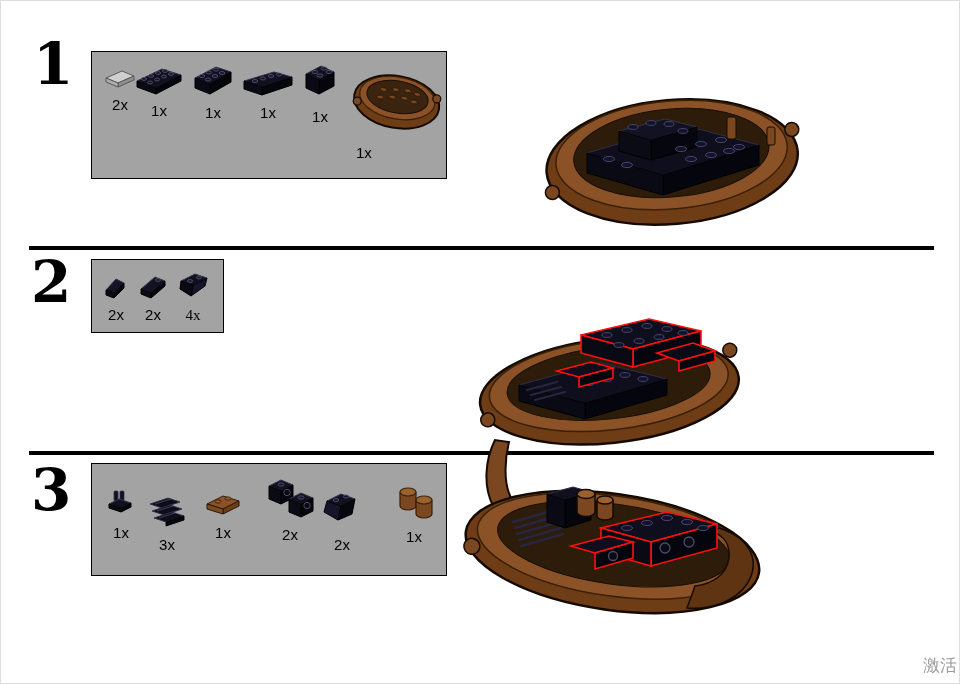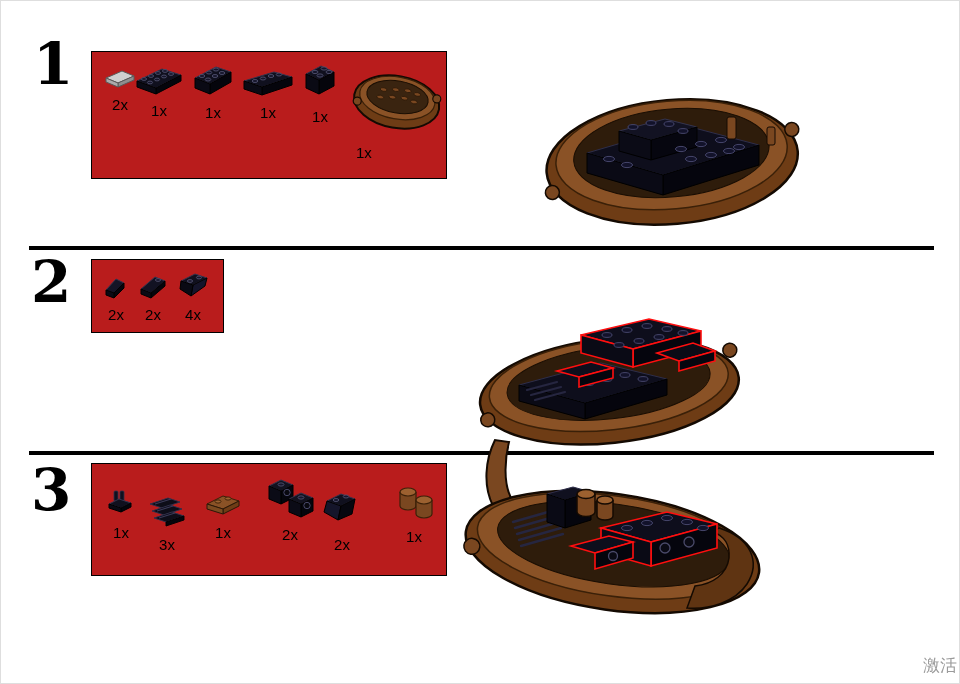--- a/index.html
+++ b/index.html
@@ -16,21 +16,21 @@
   .step-3 { top:455px; height:229px; }
   .divider { position:absolute; left:28px; width:905px; height:4px; background:#000; }
   .divider-1 { top:245px; }
   .divider-2 { top:450px; }
   .step-number {
     position:absolute; color:#000;
     font-family:"DejaVu Serif", serif; font-weight:700;
     font-size:58px; line-height:1.0;
   }
   .parts-box {
-    position:absolute; background:#b91c1c; border:1.5px solid #000;padding-left:8px;
+    position:absolute; background:#a3a3a3; border:1.5px solid #000;padding-left:8px;
   }
   .part { position:absolute; text-align:center; }
   .part.left-count { text-align:left; }
   .part-count {
     display:block; margin-top:3px; font-size:15px; color:#000; line-height:1.1;
   }
   .assembly { position:absolute; }
   .assembly svg { display:block; width:100%; height:100%; }
   .watermark {
     position:absolute; left:922px; top:653px; white-space:nowrap;
@@ -201,21 +201,21 @@
       <div class="part" style="left:44px; top:12px; width:34px;">
         <svg width="30" height="28" viewBox="0 0 30 28">
           <polygon points="3,17 17,5 27,9 13,21" fill="#121222" stroke="#34344e" stroke-width="1"></polygon>
           <polygon points="13,21 27,9 27,14 13,26" fill="#05050c" stroke="#000" stroke-width="1"></polygon>
           <polygon points="3,17 13,21 13,26 3,22" fill="#0a0a14" stroke="#000" stroke-width="1"></polygon>
           <ellipse cx="20" cy="8" rx="2.6" ry="1.4" fill="#15152a" stroke="#50506e" stroke-width="0.9"></ellipse>
         </svg>
         <span class="part-count">2x</span>
       </div>
 
-      <div class="part" style="left:82px; top:10px; width:38px;">
+      <div class="part" style="left:82px; top:10px; width:38px;font-family:Liberation Serif, serif;">
         <svg width="32" height="30" viewBox="0 0 32 30">
           <polygon points="4,11 18,4 30,8 16,15" fill="#10101e" stroke="#34344e" stroke-width="1"></polygon>
           <polygon points="16,15 30,8 28,16 14,26" fill="#14142a" stroke="#000" stroke-width="1"></polygon>
           <polygon points="4,11 16,15 14,26 3,19" fill="#0a0a14" stroke="#000" stroke-width="1"></polygon>
           <g fill="#15152a" stroke="#50506e" stroke-width="0.9">
             <ellipse cx="13" cy="11" rx="2.6" ry="1.4"></ellipse>
               <ellipse cx="22" cy="7.5" rx="2.6" ry="1.4"></ellipse>
           </g>
         </svg>
         <span class="part-count">4x</span>

